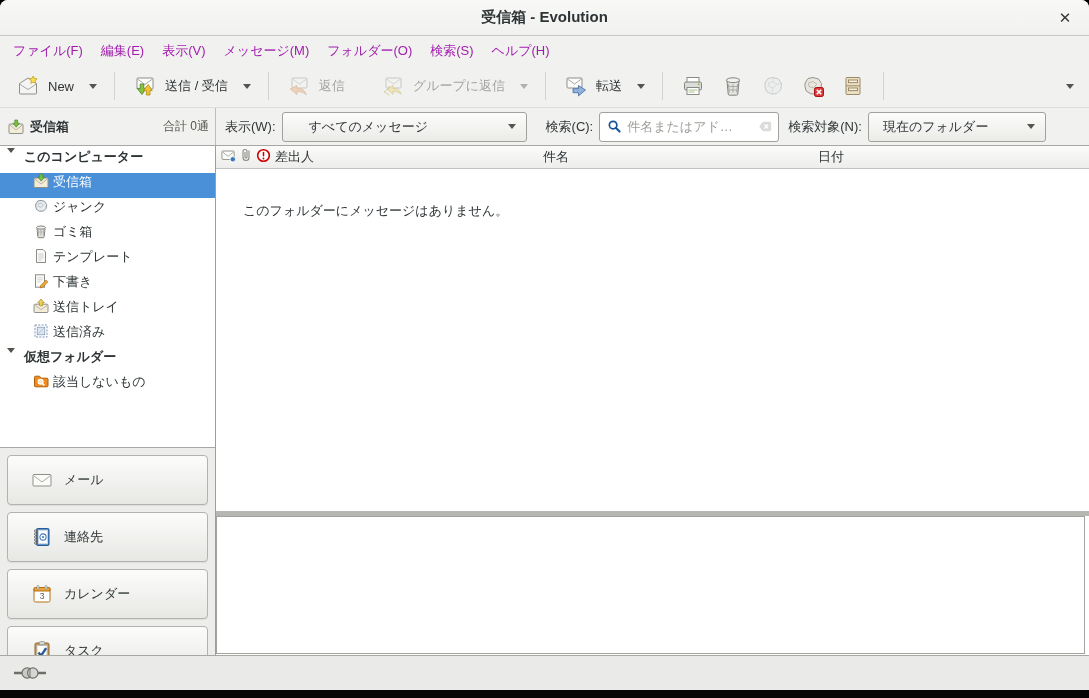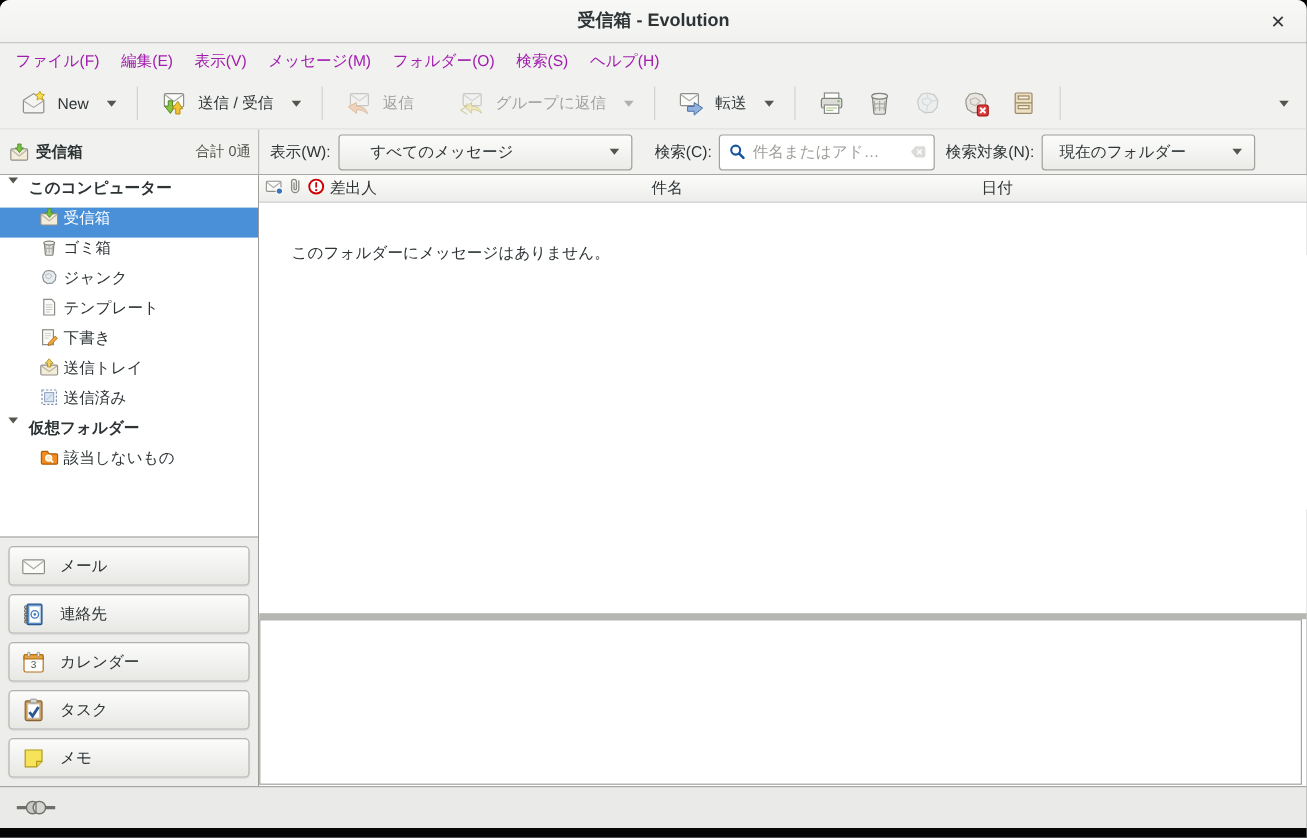--- a/index.html
+++ b/index.html
@@ -47,21 +47,21 @@
   .main { flex:1; display:flex; min-height:0; }
   .sidebar { width:216px; flex:none; display:flex; flex-direction:column; border-right:1px solid #9d9d99; background:#fff; }
   .tree { height:301px; flex:none; background:#fff; padding-top:2px; overflow:hidden; }
   .tree-row { height:25px; display:flex; align-items:flex-start;font-family:Liberation Serif, serif; }
   .tree-row .expander { margin-left:7px; }
   .tree-row.group .glabel { font-weight:bold; margin-left:9px; }
   .tree-row.item { padding-left:33px; }
   .tree-row.item .ilabel { margin-left:4px; }
   .tree-row.selected { background:#4a90d9; color:#fff; }
   .switcher { flex:1; background:#ededeb; border-top:1px solid #a7a7a3; padding:7px 7px 0 7px; }
-  .sw-btn { height:33px; margin-bottom:7px; display:flex; align-items:center; gap:11px; padding-left:9px; background:linear-gradient(#fcfcfb,#e7e7e4); border:1px solid #b2b2ae; border-radius:4px; box-shadow:0 1px 1px rgba(0,0,0,0.07); }
+  .sw-btn { height:50px; margin-bottom:7px; display:flex; align-items:center; gap:11px; padding-left:23px; background:linear-gradient(#fcfcfb,#e7e7e4); border:1px solid #b2b2ae; border-radius:4px; box-shadow:0 1px 1px rgba(0,0,0,0.07); }
 
   
   .content { flex:1; display:flex; flex-direction:column; min-width:0; background:#fff; }
   .list-header { height:23px; flex:none; background:linear-gradient(#fbfbfa,#ededeb); border-bottom:1px solid #c3c3bf; display:flex; align-items:center; }
   .col1 { width:327px; flex:none; display:flex; align-items:flex-start; gap:4px; padding-left:5px; }
   .col2 { width:275px; flex:none; }
   .col3 { flex:1; }
   .list-body { flex:1; background:#fff; }
   .empty-msg { margin:33px 0 0 27px; color:#2e3436; }
   .h-splitter { height:5px; flex:none; background:#b6b6b2; }
@@ -274,35 +274,35 @@
                 <rect x="1" y="5" width="14" height="9.5" rx="1" fill="#f3ecd9" stroke="#90908b"></rect>
                 <path d="M1.5 5.8 8 11 14.5 5.8" fill="none" stroke="#b9b4a4"></path>
                 <path d="M6.8 1 h2.8 v3.2 h1.9 L8.2 8.2 4.9 4.2 h1.9z" fill="#7ac142" stroke="#4e8a2a" stroke-width=".7"></path>
               </svg>
           </span>
           <span class="ilabel">受信箱</span>
         </div>
         <div class="tree-row item">
           <span class="icon">
             <svg width="16" height="16" viewBox="0 0 16 16">
+                <path d="M2.8 6 4.8 3 8 2.4 11.6 3.4 13.6 6.4 13.1 10.4 10.5 13 6.5 13.3 3.4 11.2 2.6 8z" fill="#e7ecee" stroke="#8d9499"></path>
+                <path d="M5 6 8 5 10.4 6.9 8 9.4 5.4 8.4z" fill="none" stroke="#b3bcc2" stroke-width=".8"></path>
+              </svg>
+          </span>
+          <span class="ilabel">ジャンク</span>
+        </div>
+        <div class="tree-row item">
+          <span class="icon">
+            <svg width="16" height="16" viewBox="0 0 16 16">
                 <path d="M4 5.2 h8 l-.8 8.6 a1 1 0 0 1-1 .9 H5.8 a1 1 0 0 1-1-.9z" fill="#e2e2df" stroke="#82827d"></path>
                 <ellipse cx="8" cy="4.6" rx="4.5" ry="1.6" fill="#f0f0ee" stroke="#82827d"></ellipse>
                 <path d="M5.2 7 l.5 5.6 M8 7 v5.6 M10.8 7 l-.5 5.6 M4.6 9 h6.8" stroke="#aaaaa5" fill="none" stroke-width=".8"></path>
               </svg>
           </span>
           <span class="ilabel">ゴミ箱</span>
-        </div>
-        <div class="tree-row item">
-          <span class="icon">
-            <svg width="16" height="16" viewBox="0 0 16 16">
-                <path d="M2.8 6 4.8 3 8 2.4 11.6 3.4 13.6 6.4 13.1 10.4 10.5 13 6.5 13.3 3.4 11.2 2.6 8z" fill="#e7ecee" stroke="#8d9499"></path>
-                <path d="M5 6 8 5 10.4 6.9 8 9.4 5.4 8.4z" fill="none" stroke="#b3bcc2" stroke-width=".8"></path>
-              </svg>
-          </span>
-          <span class="ilabel">ジャンク</span>
         </div>
         <div class="tree-row item">
           <span class="icon">
             <svg width="16" height="16" viewBox="0 0 16 16">
                 <path d="M3.5 1.5 h6.5 l2.5 2.5 v10.5 h-9z" fill="#fbfbfa" stroke="#8b8b86"></path>
                 <path d="M5.3 6 h5.4 M5.3 8 h5.4 M5.3 10 h5.4 M5.3 12 h3.4" stroke="#c2c2be" stroke-width=".8"></path>
               </svg>
           </span>
           <span class="ilabel">テンプレート</span>
         </div>

